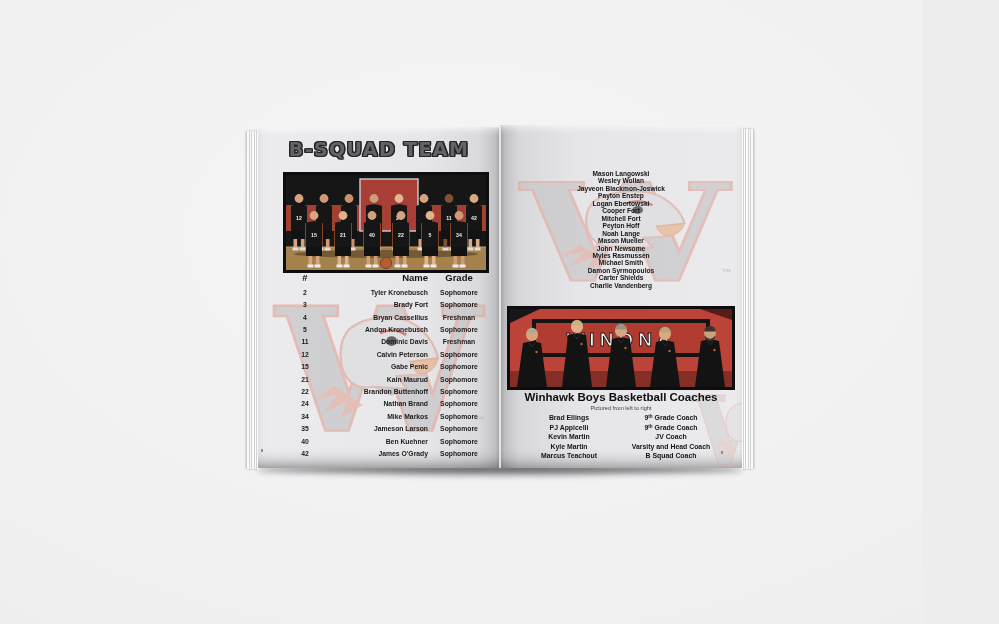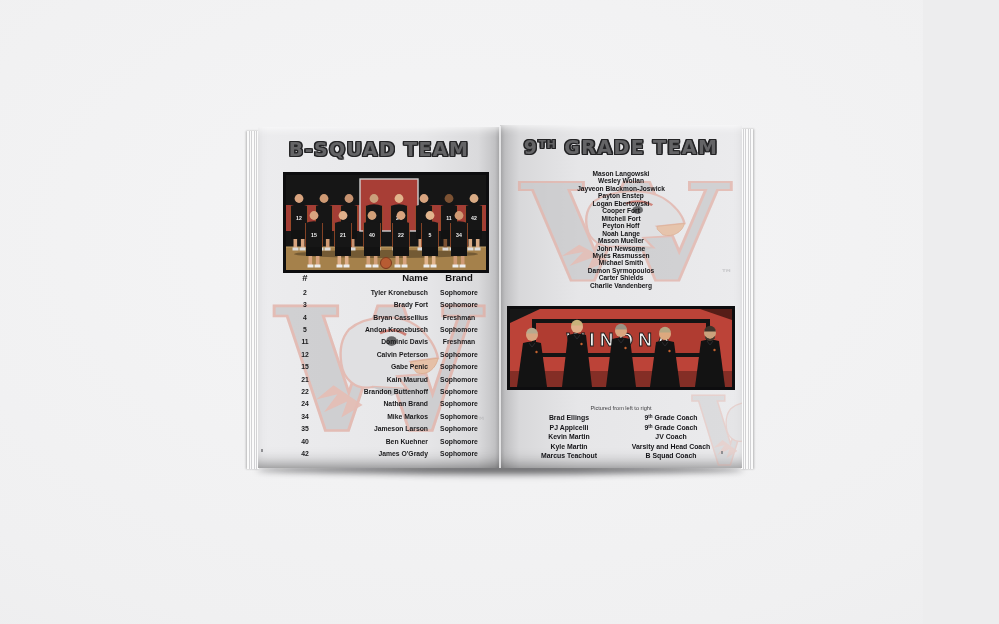--- a/index.html
+++ b/index.html
@@ -255,21 +255,21 @@
               <rect x=".5" y="72.5" width="6" height="3" fill="#eeeeee"></rect>
               <text x="0" y="45" class="jersey">34</text>
             </g>
           <circle cx="100" cy="88" r="5.5" fill="#b85c33" stroke="#7e3b1f" stroke-width="1"></circle>
         </svg>
       </div>
 
       <div class="roster-header">
         <span class="c1">#</span>
         <span class="c2">Name</span>
-        <span class="c3">Brand</span>
+        <span class="c3">Grade</span>
       </div>
       <div class="roster-rows">
         <div class="roster-row">
             <span class="c1">2</span>
             <span class="c2">Tyler Kronebusch</span>
             <span class="c3">Sophomore</span>
           </div>
         <div class="roster-row">
             <span class="c1">3</span>
             <span class="c2">Brady Fort</span>
@@ -340,21 +340,20 @@
     </div>
 
     <div class="page right">
       <svg class="wm" style="left:8px;top:36px;opacity:.68" width="234" height="142" viewBox="0 0 240 200" preserveAspectRatio="none">
           <use href="#winhawk"></use>
         </svg>
       <svg class="wm" style="left:186px;top:256px;opacity:.4" width="120" height="100" viewBox="0 0 240 200" preserveAspectRatio="none">
           <use href="#winhawk"></use>
         </svg>
 
-      <div class="display-title"><span>9</span><span class="sup-title">TH</span><span> GRADE TEAM</span></div>
 
       <div class="players-list">
         <div>Mason Langowski</div>
         <div>Wesley Wollan</div>
         <div>Jayveon Blackmon-Joswick</div>
         <div>Payton Enstep</div>
         <div>Logan Ebertowski</div>
         <div>Cooper Fort</div>
         <div>Mitchell Fort</div>
         <div>Peyton Hoff</div>
@@ -408,20 +407,21 @@
             <path d="M191,32 Q200,29 209,32 L215,78 L185,78 Z" fill="#131313"></path>
               <circle cx="200" cy="24" r="6" fill="#caa27c"></circle>
               <path d="M194.2,22.5 A5.8,5.8 0 0 1 205.8,22.5 Z" fill="#3e332a"></path>
               <path d="M195.2,27 Q200,33 204.8,27 L204.8,29.5 Q200,34.5 195.2,29.5 Z" fill="#42382e"></path>
               <path d="M197,32 L200,36 L203,32" stroke="#303034" stroke-width=".8" fill="none"></path>
               <circle cx="204.5" cy="41" r="1.2" fill="#c4632f"></circle>
           </g>
         </svg>
       </div>
 
+      <div class="coaches-title">Winhawk Boys Basketball Coaches</div>
       <div class="coaches-sub">Pictured from left to right</div>
 
       <div class="coach-rows">
         <div class="coach-row">
           <span class="coach-name">Brad Ellings</span>
           <span class="coach-role"><span>9</span><span class="sup-small">th</span><span> Grade Coach</span></span>
         </div>
         <div class="coach-row">
           <span class="coach-name">PJ Appicelli</span>
           <span class="coach-role"><span>9</span><span class="sup-small">th</span><span> Grade Coach</span></span>

